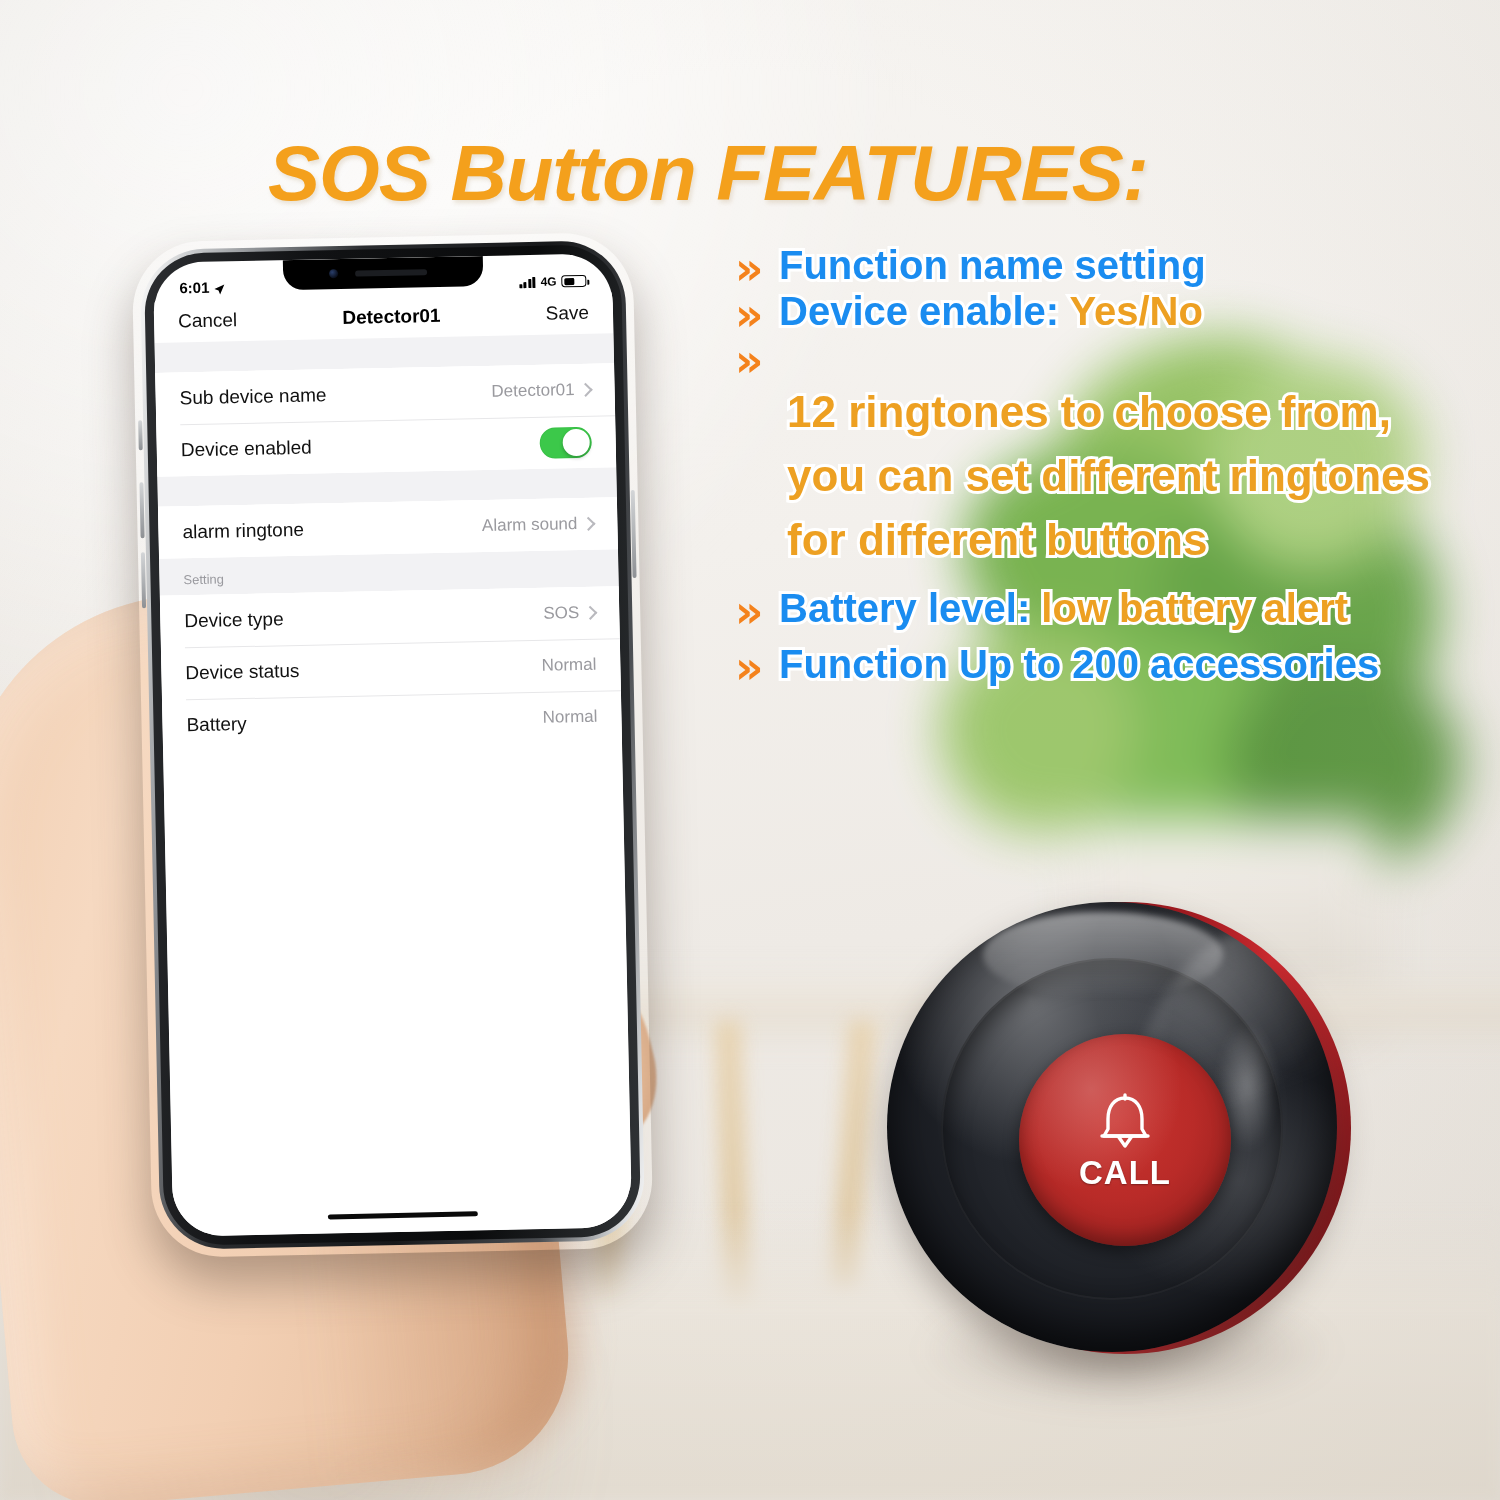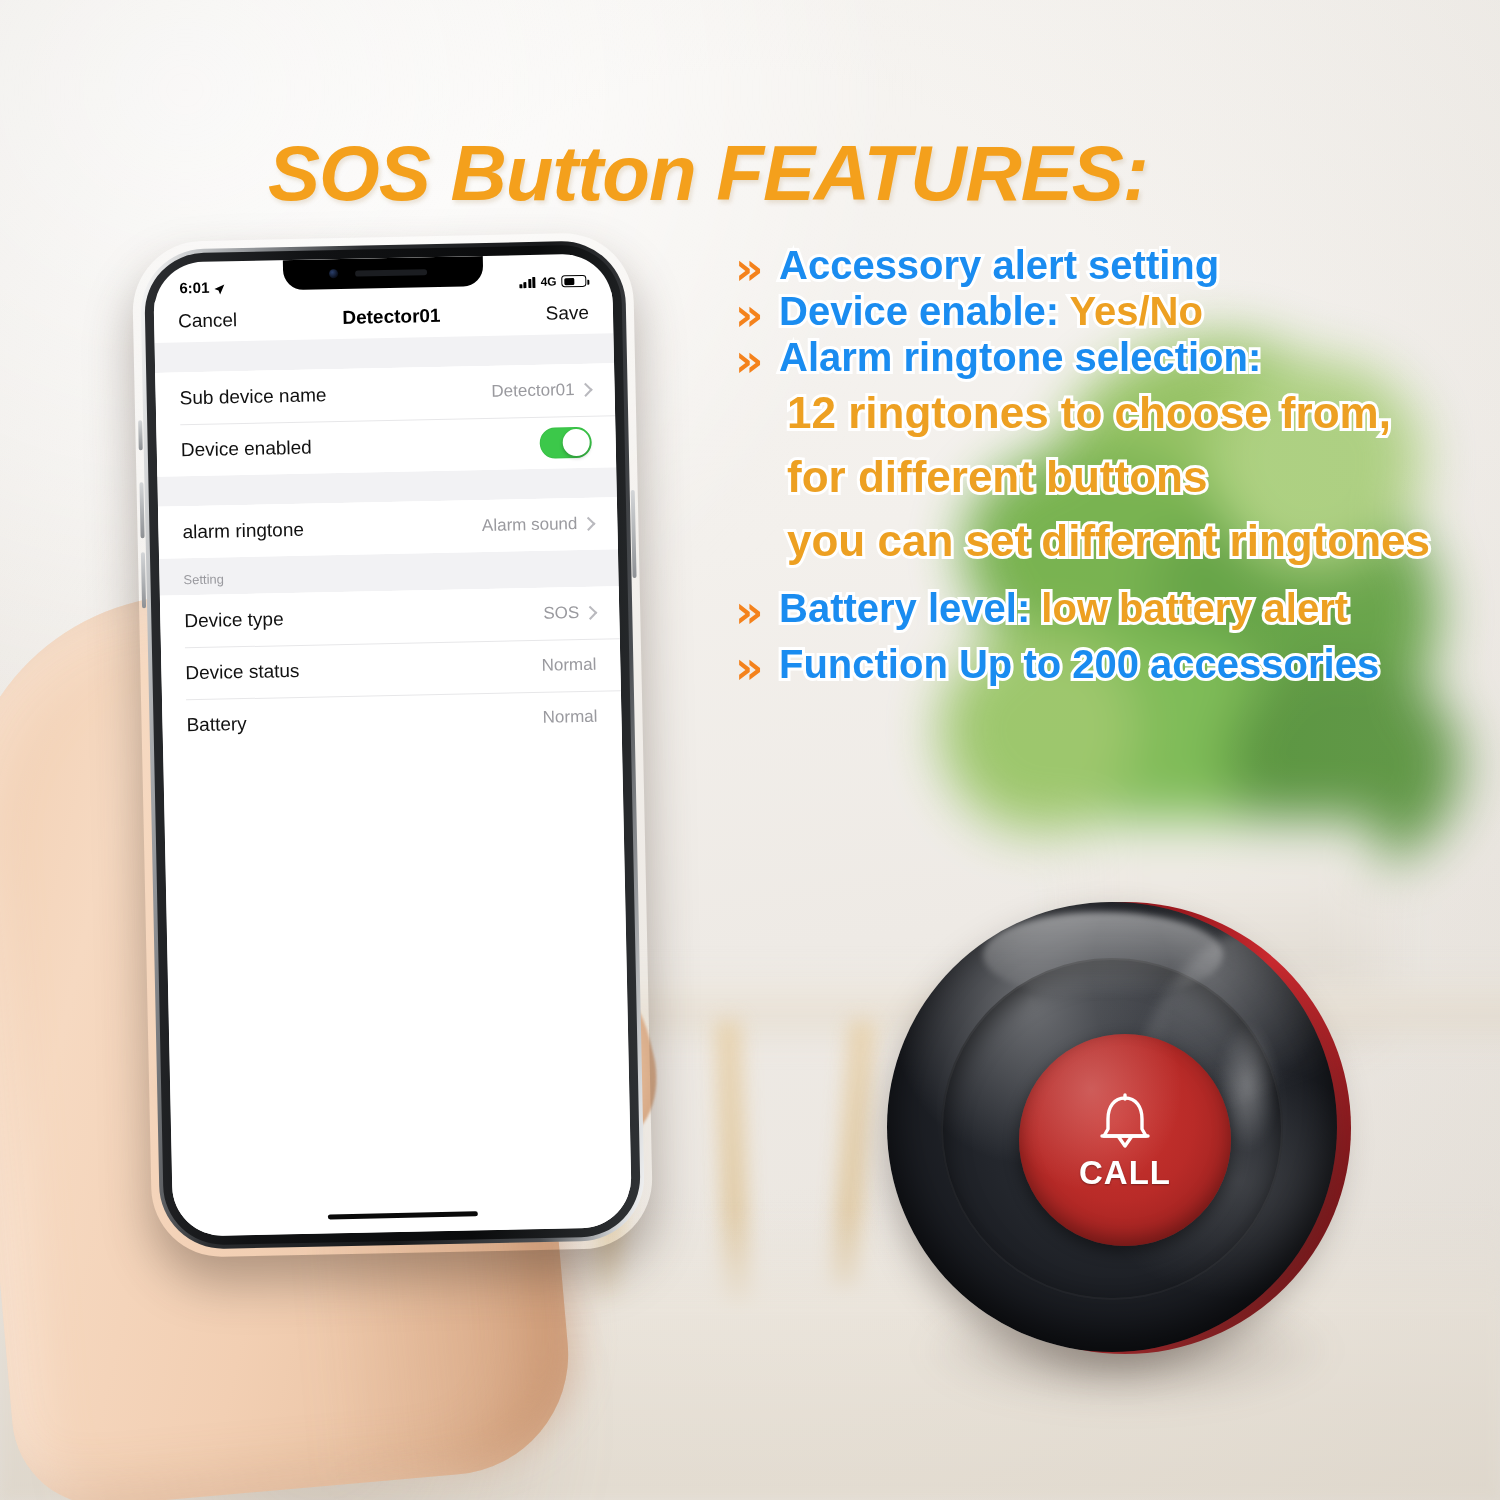--- a/index.html
+++ b/index.html
@@ -425,36 +425,35 @@
     <div class="home-ind"></div>
   </div>
 </div>
 
 <div id="headline">SOS Button  FEATURES:</div>
 
 <div id="features">
 
   <div class="feat">
     <span class="chev2">»</span>
-    <span class="feat-text">Accessory alert setting</span>
+    <span class="feat-text">Function name setting</span>
   </div>
 
   <div class="feat">
     <span class="chev2">»</span>
     <span class="feat-text"><span>Device enable: </span><span class="or">Yes/No</span></span>
   </div>
 
   <div class="feat">
     <span class="chev2">»</span>
-    <span class="feat-text">Alarm ringtone selection:</span>
   </div>
 
   <div class="feat-sub">12 ringtones to choose from,</div>
+  <div class="feat-sub">you can set different  ringtones</div>
   <div class="feat-sub">for different buttons</div>
-  <div class="feat-sub">you can set different  ringtones</div>
 
   <div class="feat" style="margin-top:14px">
     <span class="chev2">»</span>
     <span class="feat-text"><span>Battery level: </span><span class="or">low battery alert</span></span>
   </div>
 
   <div class="feat" style="margin-top:12px">
     <span class="chev2">»</span>
     <span class="feat-text">Function Up to 200 accessories</span>
   </div>

